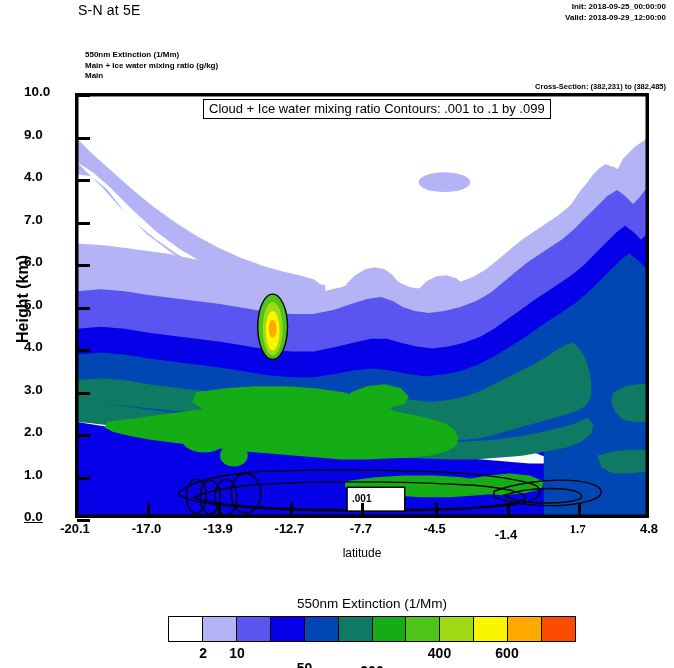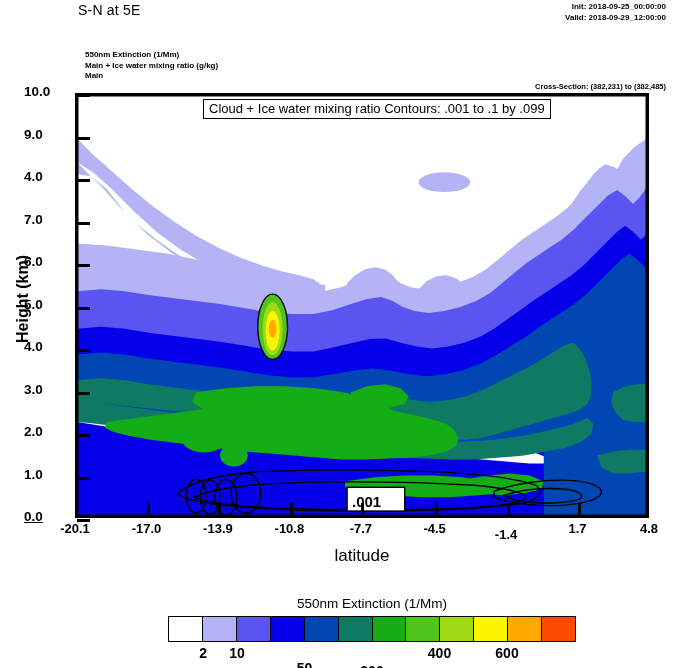--- a/index.html
+++ b/index.html
@@ -29,21 +29,21 @@
   
   .ytick-label{right:0;font-size:13.5px;font-weight:bold;width:46px;}
   #y-ticks{left:20px;top:93px;width:50px;height:425px;}
   .xtick-label{font-size:13px;font-weight:bold;text-align:center;width:60px;}
   #x-ticks{left:75px;top:521px;width:574px;height:20px;}
   #ylabel{
     left:-37px;top:290px;width:120px;text-align:center;
     transform:rotate(-90deg);transform-origin:center center;
     font-size:16px;font-weight:bold;
   }
-  #xlabel{left:75px;top:546px;width:574px;text-align:center;font-size:17px;}
+  #xlabel{left:75px;top:546px;width:574px;text-align:center;font-size:12px;}
   
   #cb-title{left:167px;top:596px;width:410px;text-align:center;font-size:13.5px;}
   #cbar{left:168px;top:616px;width:408px;height:26px;display:flex;
         border:1.5px solid #000;box-sizing:border-box;}
   #cbar div{flex:1 1 0;border-right:1px solid #000;}
   #cbar div:last-child{border-right:none;}
   #cb-labels{left:168px;top:645px;width:408px;height:22px;}
   .cb-label{font-size:14px;font-weight:bold;text-align:center;width:40px;}
 </style>
 </head>
@@ -224,21 +224,21 @@
                  C494,413 460,413 440,409 Z"></path>
       </g>
 
       <g>
         <rect x="272" y="396" width="58" height="24" fill="#ffffff" stroke="#000000" stroke-width="1.4"></rect>
       </g>
     </g>
     <rect x="0" y="0" width="574" height="425" fill="none" stroke="#000000" stroke-width="3"></rect>
   </svg>
 
-  <div class="abs" style="left:275px;top:398px;font-size:15px;font-weight:bold;z-index:5;">.001</div>
+  <div class="abs" style="left:275px;top:398px;font-size:10px;font-weight:bold;z-index:5;">.001</div>
 
   <div class="abs" id="y-tickmarks" style="left:0;top:0;width:100%;height:100%;">
       <div class="abs" style="left: 0px; top: 424px; width: 13px; height: 3px; background: rgb(0, 0, 0);"></div>
       <div class="abs" style="left: 0px; top: 381.5px; width: 13px; height: 3px; background: rgb(0, 0, 0);"></div>
       <div class="abs" style="left: 0px; top: 339px; width: 13px; height: 3px; background: rgb(0, 0, 0);"></div>
       <div class="abs" style="left: 0px; top: 296.5px; width: 13px; height: 3px; background: rgb(0, 0, 0);"></div>
       <div class="abs" style="left: 0px; top: 254px; width: 13px; height: 3px; background: rgb(0, 0, 0);"></div>
       <div class="abs" style="left: 0px; top: 211.5px; width: 13px; height: 3px; background: rgb(0, 0, 0);"></div>
       <div class="abs" style="left: 0px; top: 169px; width: 13px; height: 3px; background: rgb(0, 0, 0);"></div>
       <div class="abs" style="left: 0px; top: 126.5px; width: 13px; height: 3px; background: rgb(0, 0, 0);"></div>
@@ -270,25 +270,25 @@
     <div class="abs ytick-label" style="top: 118.5px;">7.0</div>
     <div class="abs ytick-label" style="top: 76px;">4.0</div>
     <div class="abs ytick-label" style="top: 33.5px;">9.0</div>
     <div class="abs ytick-label" style="top: -9px;">10.0</div>
   </div>
 
 <div class="abs" id="x-ticks">
     <div class="abs xtick-label" style="left: -30px; top: 0px;">-20.1</div>
     <div class="abs xtick-label" style="left: 41.4618px; top: 0px;">-17.0</div>
     <div class="abs xtick-label" style="left: 112.924px; top: 0px;">-13.9</div>
-    <div class="abs xtick-label" style="left: 184.386px; top: 0px;">-10.8</div>
+    <div class="abs xtick-label" style="left: 184.386px; top: 0px;">-12.7</div>
     <div class="abs xtick-label" style="left: 255.847px; top: 0px;">-7.7</div>
     <div class="abs xtick-label" style="left: 329.614px; top: 0px;">-4.5</div>
     <div class="abs xtick-label" style="left: 401.076px; top: 6px;">-1.4</div>
-    <div class="abs xtick-label" style="left: 472.538px; top: 0px;">1.7</div>
+    <div class="abs xtick-label" style="left: 472.538px; top: 0px; font-family: Liberation Serif, serif;">1.7</div>
     <div class="abs xtick-label" style="left: 544px; top: 0px;">4.8</div>
   </div>
 
 <div class="abs" id="ylabel">Height (km)</div>
 <div class="abs" id="xlabel">latitude</div>
 
 <div class="abs" id="cb-title">550nm Extinction  (1/Mm)</div>
 <div class="abs" id="cbar">
     <div style="background: rgb(255, 255, 255);"></div>
     <div style="background: rgb(179, 179, 245);"></div>

